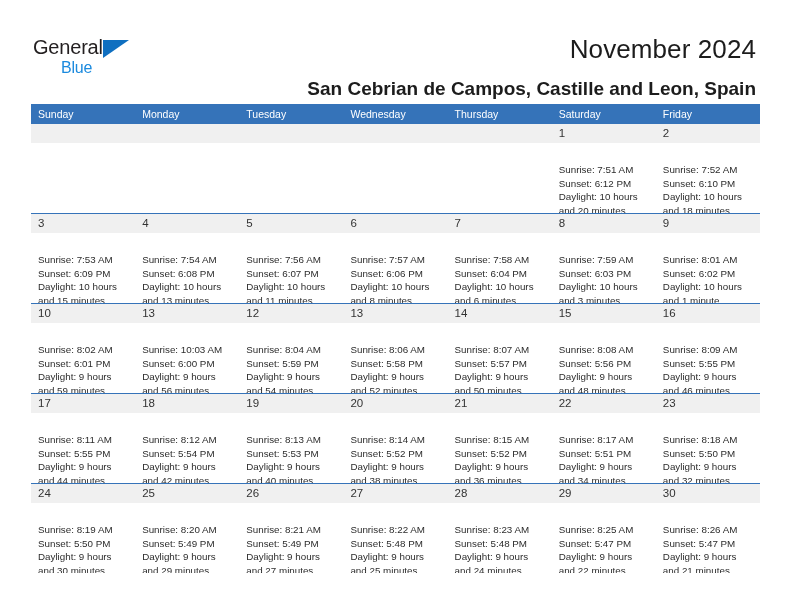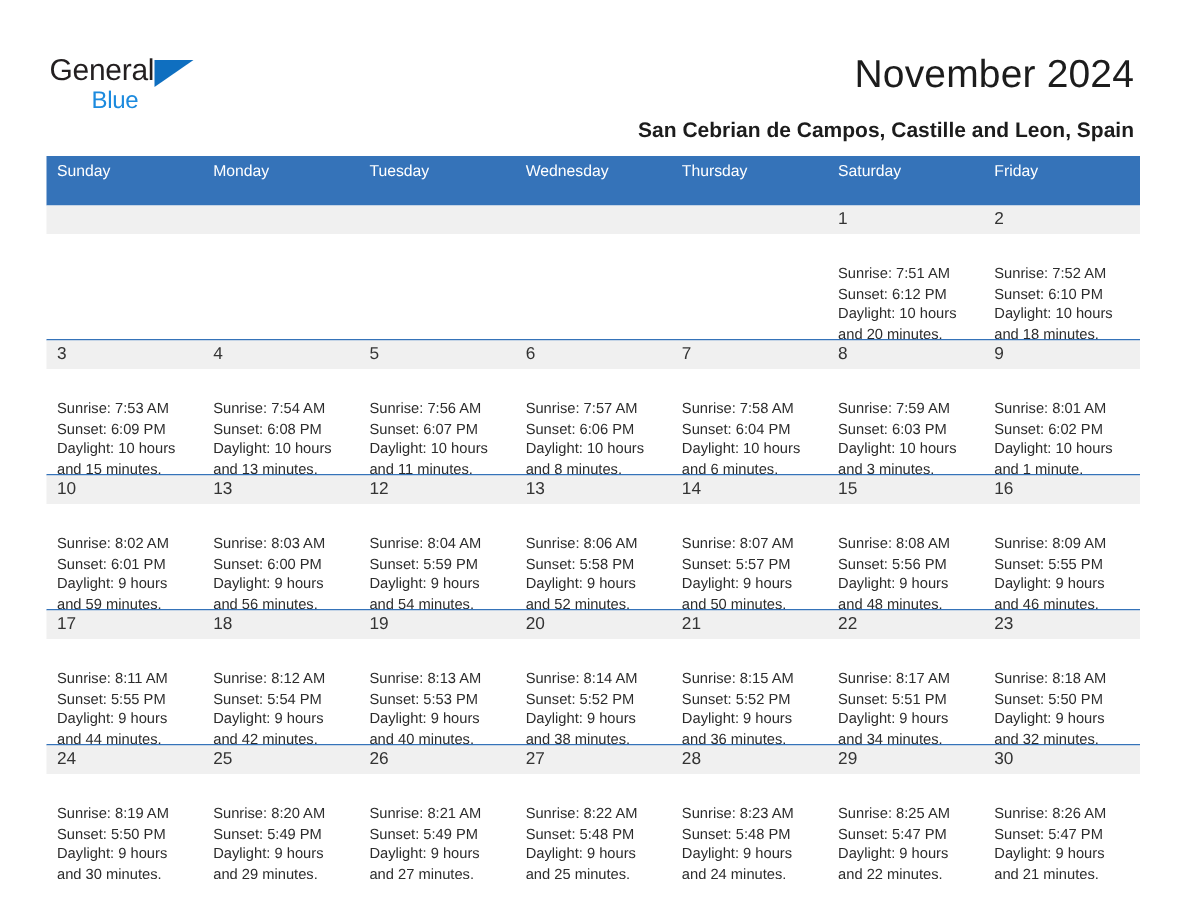--- a/index.html
+++ b/index.html
@@ -72,38 +72,38 @@
     font-size: 26px;
     font-weight: normal;
     color: #1c1c1c;
     text-align: left;
     letter-spacing: 0.1px;
   }
   .subtitle {
     position: absolute;
     right: 36px;
     top: 78px;
-    font-size: 14px;
+    font-size: 19px;
     font-weight: bold;
     color: #1c1c1c;
     text-align: left;
   }
 
   
   .calendar {
     position: absolute;
     left: 31px;
     top: 104px;
     width: 729px;
   }
   .weekdays {
     display: flex;
     width: 100%;
     background: #3573b9;
-    height: 33px;
+    height: 20px;
   }
   .weekday {
     flex: 1 1 0;
     font-size: 10.5px;
     color: #ffffff;
     line-height: 21px;
     padding-left: 7px;
     box-sizing: border-box;
     overflow: hidden;
     white-space: nowrap;
@@ -303,21 +303,21 @@
               <div class="lines">
                 <div class="line">Sunrise: 8:02 AM</div>
                 <div class="line">Sunset: 6:01 PM</div>
                 <div class="line">Daylight: 9 hours</div>
                 <div class="line">and 59 minutes.</div>
               </div>
             </div>
             <div class="cell">
               <div class="daynum">13</div>
               <div class="lines">
-                <div class="line">Sunrise: 8:03 AM</div>
+                <div class="line">Sunrise: 10:03 AM</div>
                 <div class="line">Sunset: 6:00 PM</div>
                 <div class="line">Daylight: 9 hours</div>
                 <div class="line">and 56 minutes.</div>
               </div>
             </div>
             <div class="cell">
               <div class="daynum">12</div>
               <div class="lines">
                 <div class="line">Sunrise: 8:04 AM</div>
                 <div class="line">Sunset: 5:59 PM</div>

